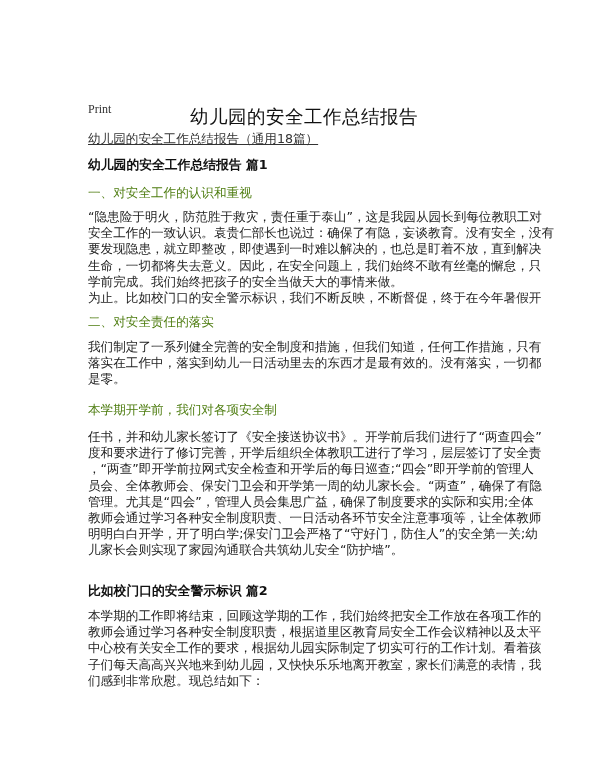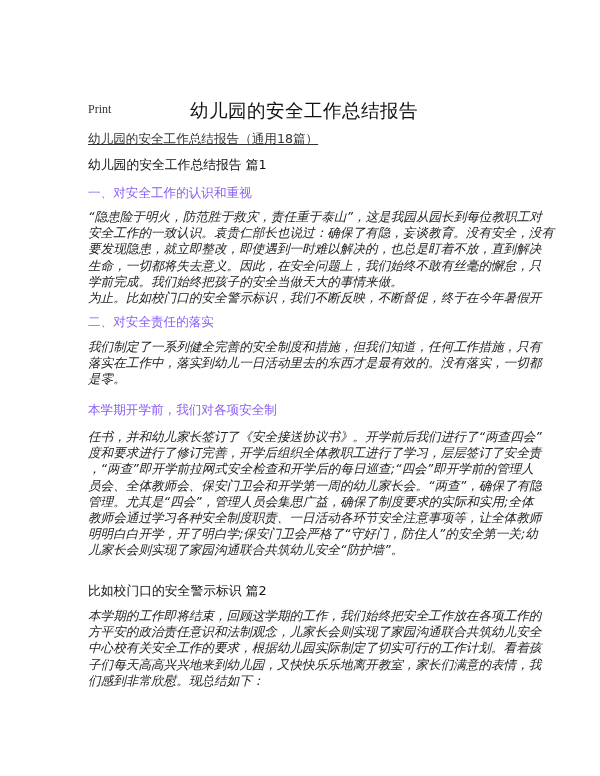--- a/index.html
+++ b/index.html
@@ -1,28 +1,28 @@
 <!DOCTYPE html>
 <html><head>
 <meta charset="utf-8">
 <style>
   html, body { margin: 0; padding: 0; background: #ffffff; }
   body { width: 600px; height: 776px; position: relative; overflow: hidden;
          font-family: "DejaVu Sans", "Liberation Sans", sans-serif; color: #1a1a1a; }
   .page { position: absolute; left: 88px; top: 0; width: 432px; }
   .print { position: absolute; top: 71px; left: 0; font-family: "Liberation Serif", "DejaVu Serif", serif;
            font-size: 12px; color: #333; margin-top: 31px; }
-  .title { position: absolute; top: 98px; left: 0; width: 432px; text-align: center;
+  .title { position: absolute; top: 104px; left: 0; width: 432px; text-align: center;
            font-size: 18.5px; color: #111; letter-spacing: 0.5px; }
   .subtitle { position: absolute; top: 131px; left: 0; font-size: 12.6px; color: #333; text-decoration: underline; }
-  .h2 { position: absolute; left: 0; font-size: 12.8px; font-weight: normal; color: #111; }
-  .sec { position: absolute; left: 0; font-size: 12.6px; color: #8b5cf6; }
+  .h2 { position: absolute; left: 0; font-size: 12.8px; font-weight: bold; color: #111; }
+  .sec { position: absolute; left: 0; font-size: 12.6px; color: #4d7c0f; }
   .para { position: absolute; left: 0; width: 432px; font-size: 12.6px; line-height: 16.2px; color: #222;
           text-align: justify; text-justify: inter-character; }
-  .para span.line { display: block; white-space: nowrap; text-align-last: justify; font-style: italic; }
+  .para span.line { display: block; white-space: nowrap; text-align-last: justify; }
   .para span.line.last { text-align-last: left; }
 </style>
 </head>
 <body>
 
 <div class="page">
   <div class="print">Print</div>
 
   <div class="title">幼儿园的安全工作总结报告</div>
   <div class="subtitle">幼儿园的安全工作总结报告（通用18篇）</div>
@@ -55,18 +55,18 @@
     <span class="line">管理。尤其是“四会”，管理人员会集思广益，确保了制度要求的实际和实用;全体</span>
     <span class="line">教师会通过学习各种安全制度职责、一日活动各环节安全注意事项等，让全体教师</span>
     <span class="line">明明白白开学，开了明白学;保安门卫会严格了“守好门，防住人”的安全第一关;幼</span>
     <span class="line last">儿家长会则实现了家园沟通联合共筑幼儿安全“防护墙”。</span>
   </div>
 
   <div class="h2" style="top:583px">比如校门口的安全警示标识 篇2</div>
 
   <div class="para" style="top:608px">
     <span class="line">本学期的工作即将结束，回顾这学期的工作，我们始终把安全工作放在各项工作的</span>
-    <span class="line">方平安的政治责任意识和法制观念，儿家长会则实现了家园沟通联合共筑幼儿安全</span>
+    <span class="line">教师会通过学习各种安全制度职责，根据道里区教育局安全工作会议精神以及太平</span>
     <span class="line">中心校有关安全工作的要求，根据幼儿园实际制定了切实可行的工作计划。看着孩</span>
     <span class="line">子们每天高高兴兴地来到幼儿园，又快快乐乐地离开教室，家长们满意的表情，我</span>
     <span class="line last">们感到非常欣慰。现总结如下：</span>
   </div>
 </div>
 
 </body></html>

